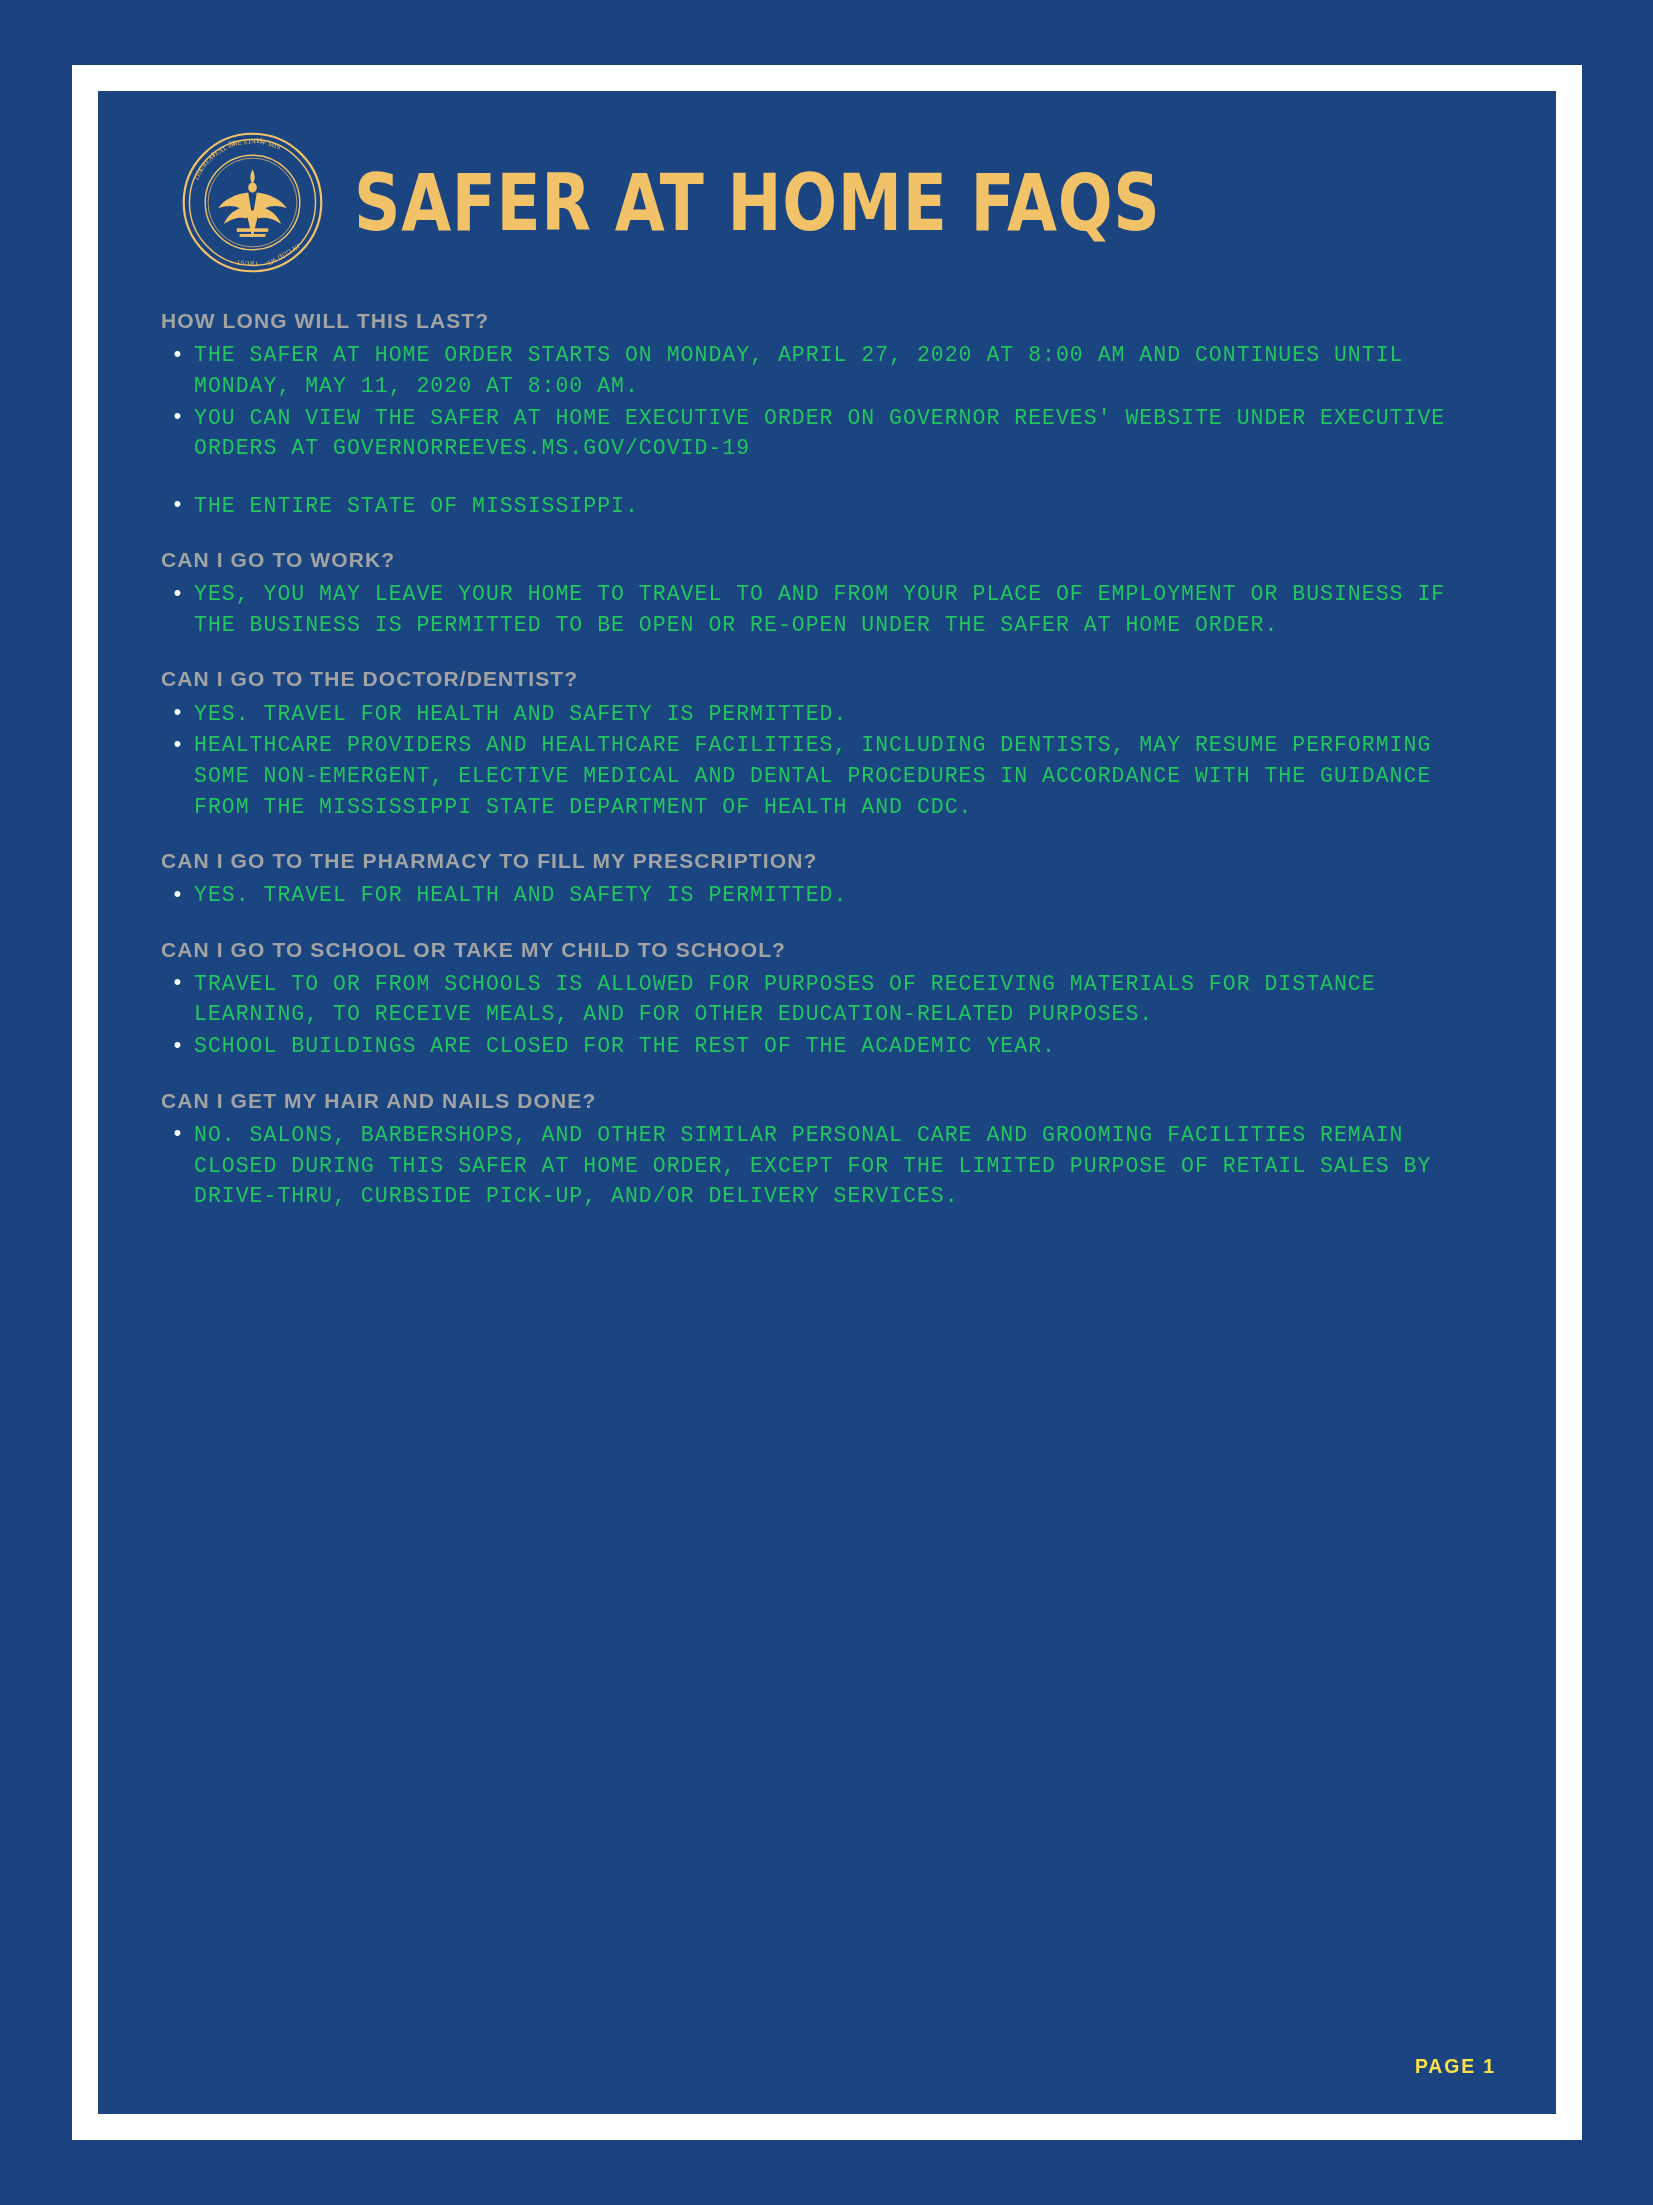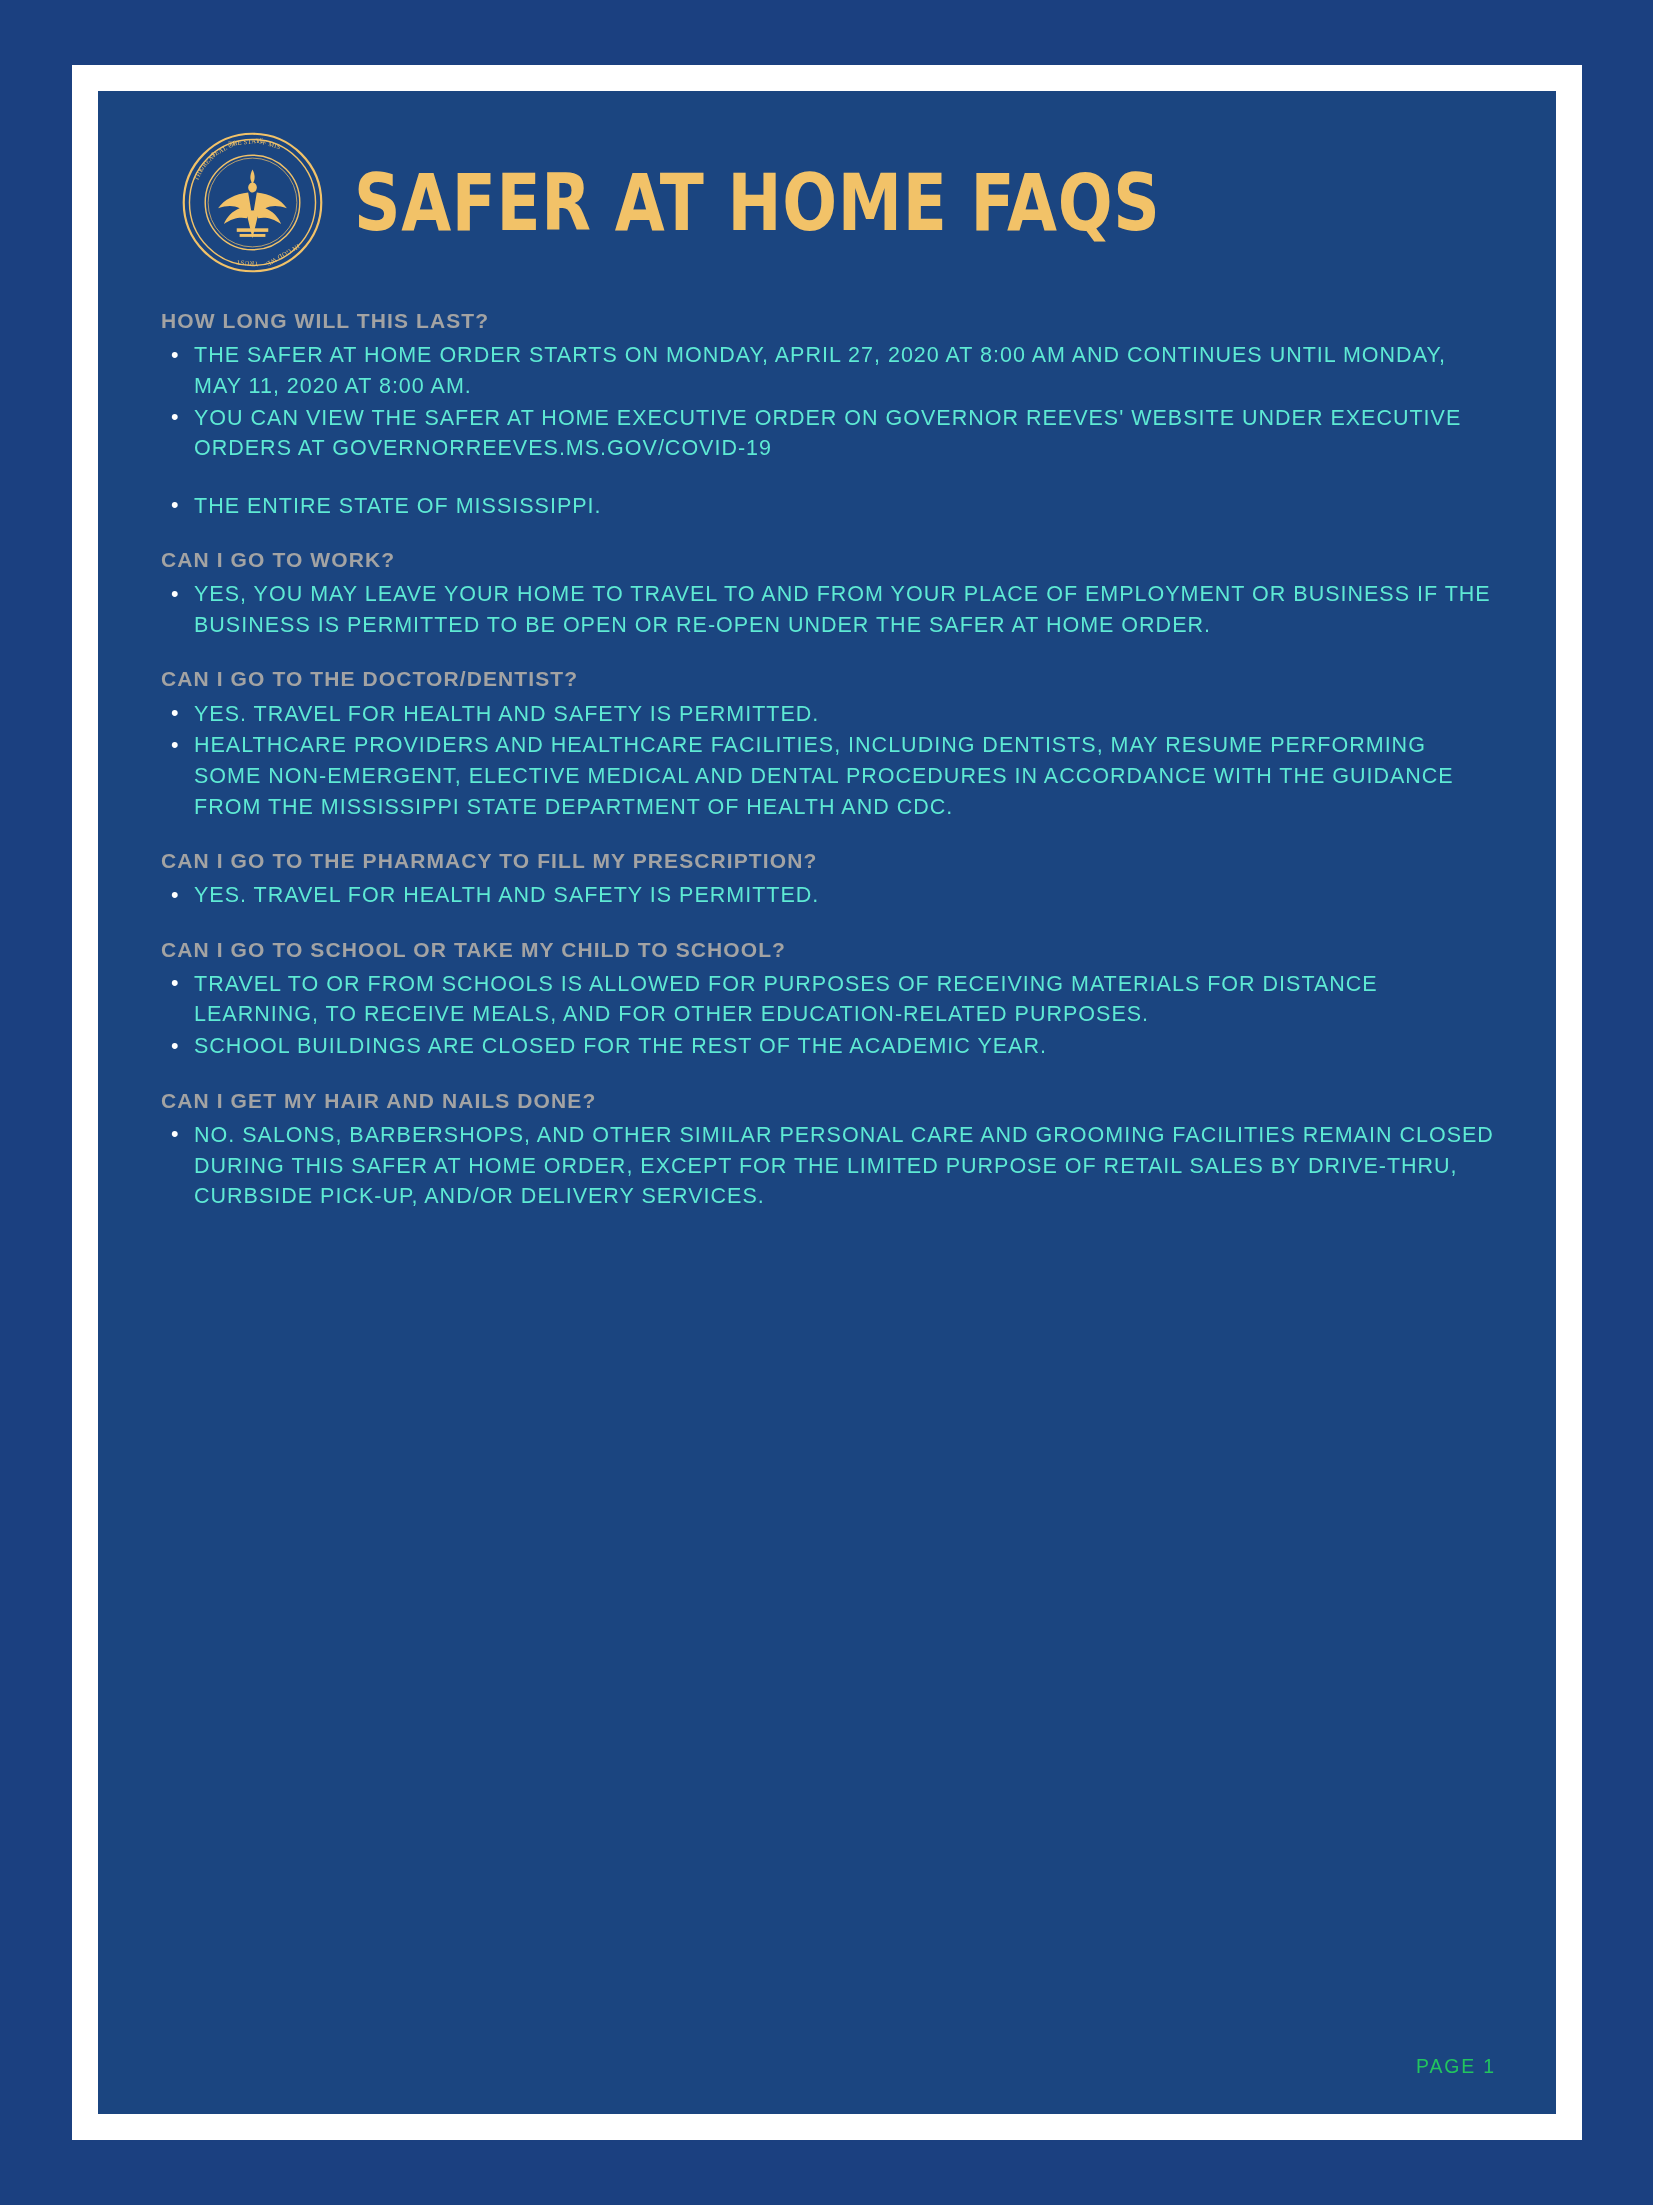--- a/index.html
+++ b/index.html
@@ -81,48 +81,49 @@
     text-transform: uppercase;
     margin-bottom: 7.2px;
   }
   ul.answers {
     list-style: none;
     margin: 0;
     padding: 0;
   }
   ul.answers li {
     position: relative;
-    color: #5eead4;
+    color: #22c55e;
     font-size: 21.5px;
     line-height: 1.42;
     letter-spacing: 1px;
     text-transform: uppercase;
     padding-left: 33px;
     margin-bottom: 1.4px;
+    font-family: Liberation Mono, monospace;
   }
   ul.answers li::before {
     content: "\2022";
     position: absolute;
     left: 10px;
     top: -0.7px;
     color: #ffffff;
     font-size: 21.5px;
     line-height: 1.42;
   }
 
   .footer {
     margin-top: auto;
     text-align: right;
     padding-right: 13px;
     padding-bottom: 7.2px;
   }
   .page-num {
-    color: #22c55e;
+    color: #fde047;
     font-size: 19.4px;
-    font-weight: normal;
+    font-weight: bold;
     letter-spacing: 1.9px;
   }
 </style>
 </head>
 <body>
 
 <div class="page">
   <div class="white-frame">
     <div class="inner-panel">
 

